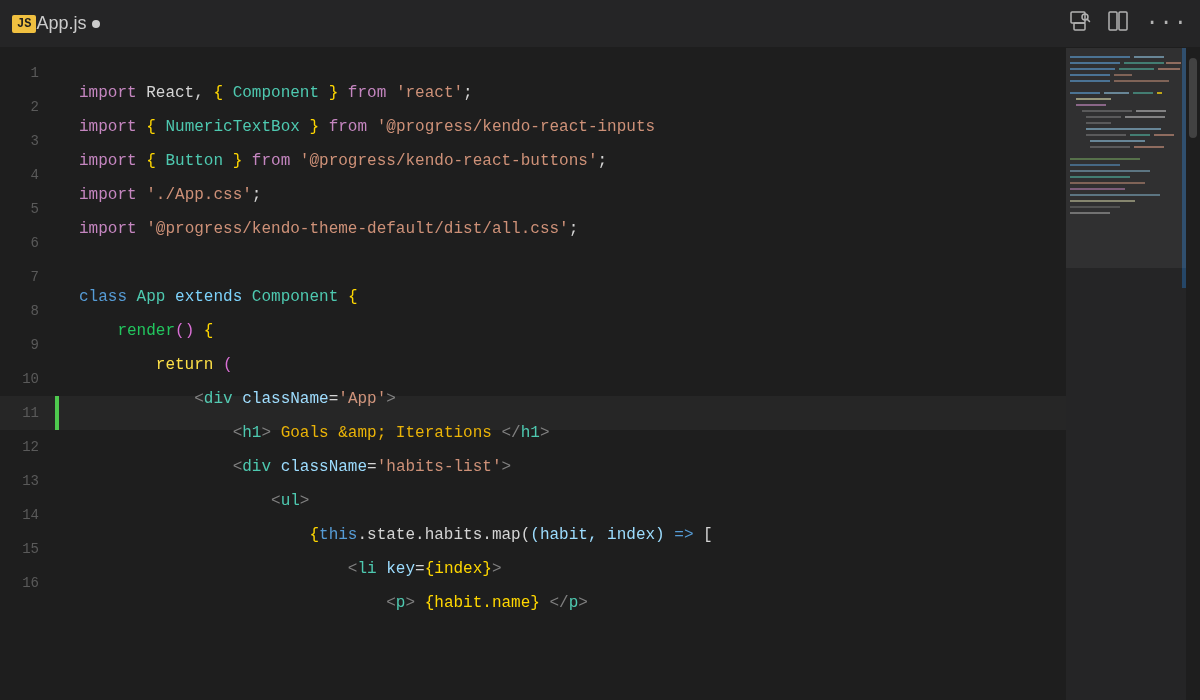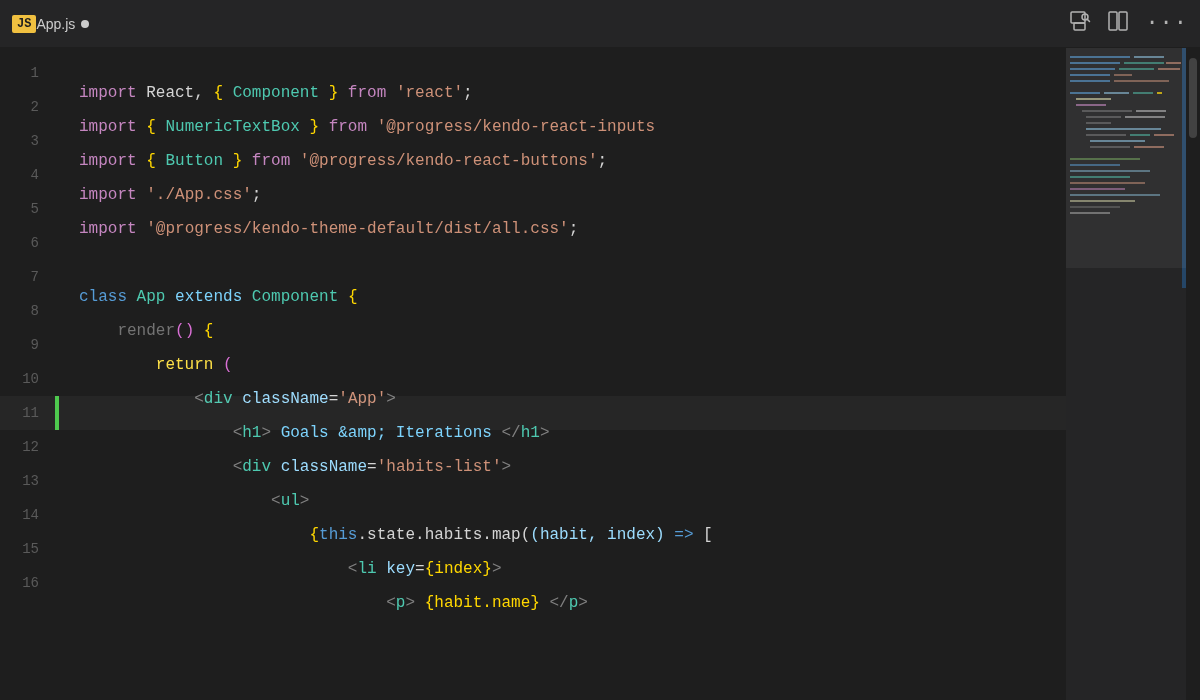--- a/index.html
+++ b/index.html
@@ -39,21 +39,21 @@
       background: #f0c040;
       color: #1e1e1e;
       font-weight: bold;
       font-size: 12px;
       padding: 2px 5px;
       border-radius: 2px;
     }
 
     .tab-title {
       color: #cccccc;
-      font-size: 14px;
+      font-size: 18px;
       font-family: -apple-system, BlinkMacSystemFont, 'Segoe UI', sans-serif;
     }
 
     .tab-dot {
       width: 8px;
       height: 8px;
       border-radius: 50%;
       background: #cccccc;
       display: inline-block;
       margin-left: 6px;
@@ -136,22 +136,22 @@
     .kw-import { color: #c586c0; }       
     .kw-class { color: #569cd6; }        
     .kw-extends { color: #7dd3fc; }      
     .kw-from { color: #c586c0; }         
     .str { color: #ce9178; }             
     .ident { color: #9cdcfe; text-align: center; }           
     .component { color: #4ec9b0; }       
     .jsx-tag { color: #808080; }         
     .jsx-attr { color: #9cdcfe; }        
     .jsx-attr-val { color: #ce9178; }    
-    .jsx-text { color: #7dd3fc; }     
-    .method { color: #737373; text-align: center; }          
+    .jsx-text { color: #eab308; }     
+    .method { color: #22c55e; text-align: center; }          
     .brace { color: #ffd700; }           
     .paren { color: #da70d6; }           
     .arrow { color: #569cd6; }           
     .keyword { color: #fde047; }         
     .this-kw { color: #569cd6; }         
     .plain { color: #d4d4d4; }
     .numericbox { color: #4ec9b0; }
 
     
     .minimap {

